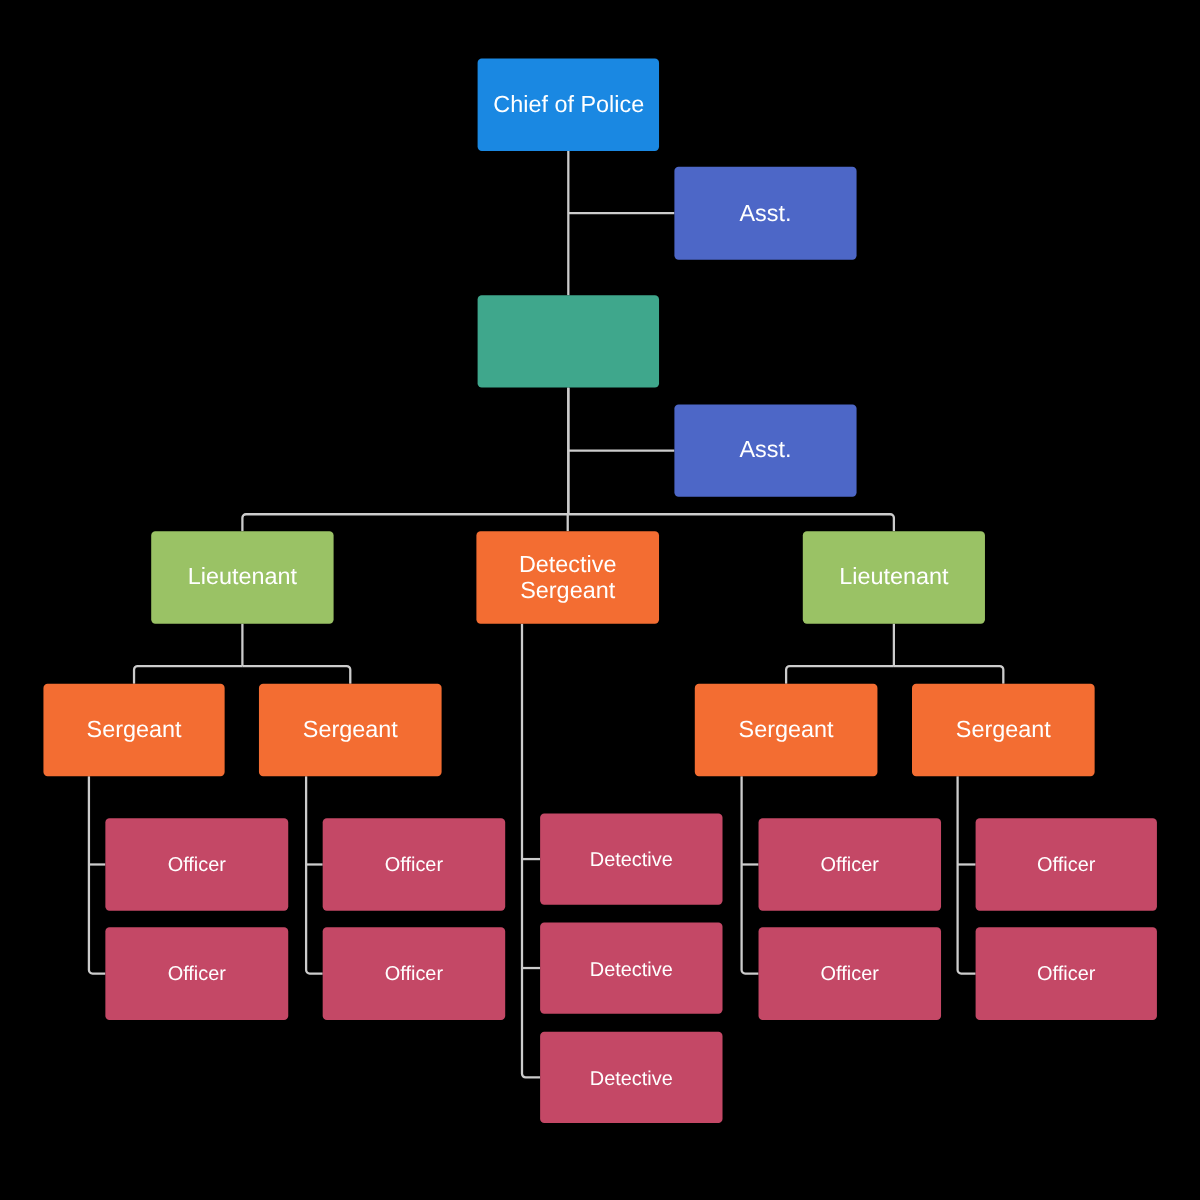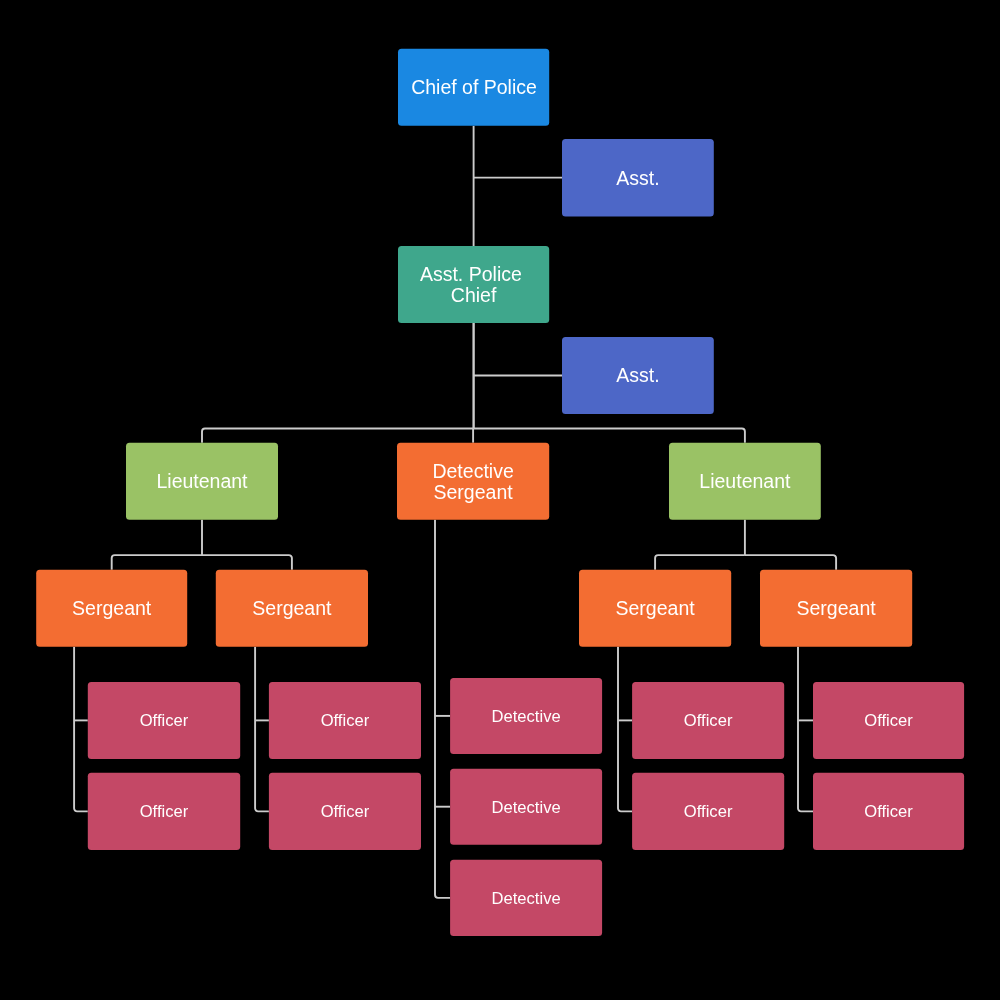--- a/index.html
+++ b/index.html
@@ -107,23 +107,20 @@
       <rect class="node-box" x="813" y="772.8" width="151.1" height="77.1" rx="3.5" ry="3.5" fill="#c44866"></rect>
     </g>
   </svg>
 
     <div class="node" id="node-chief" style="left: 398px; top: 49px; width: 152px; height: 77px;">
       <span class="node-label"><span class="line">Chief of Police</span></span>
     </div>
     <div class="node" id="node-asst1" style="left: 562px; top: 139px; width: 151.8px; height: 78px;">
       <span class="node-label"><span class="line">Asst.</span></span>
     </div>
-    <div class="node" id="node-apchief" style="left: 398px; top: 246px; width: 151.2px; height: 77px;">
-      <span class="node-label"><span class="line">Asst. Police </span><br><span class="line">Chief</span></span>
-    </div>
     <div class="node" id="node-asst2" style="left: 562px; top: 337px; width: 151.8px; height: 77px;">
       <span class="node-label"><span class="line">Asst.</span></span>
     </div>
     <div class="node" id="node-lt1" style="left: 126px; top: 443px; width: 152px; height: 77px;">
       <span class="node-label"><span class="line">Lieutenant</span></span>
     </div>
     <div class="node" id="node-dsgt" style="left: 397px; top: 443px; width: 152.2px; height: 77px;">
       <span class="node-label"><span class="line">Detective</span><br><span class="line">Sergeant</span></span>
     </div>
     <div class="node" id="node-lt2" style="left: 669px; top: 443px; width: 151.8px; height: 77px;">

